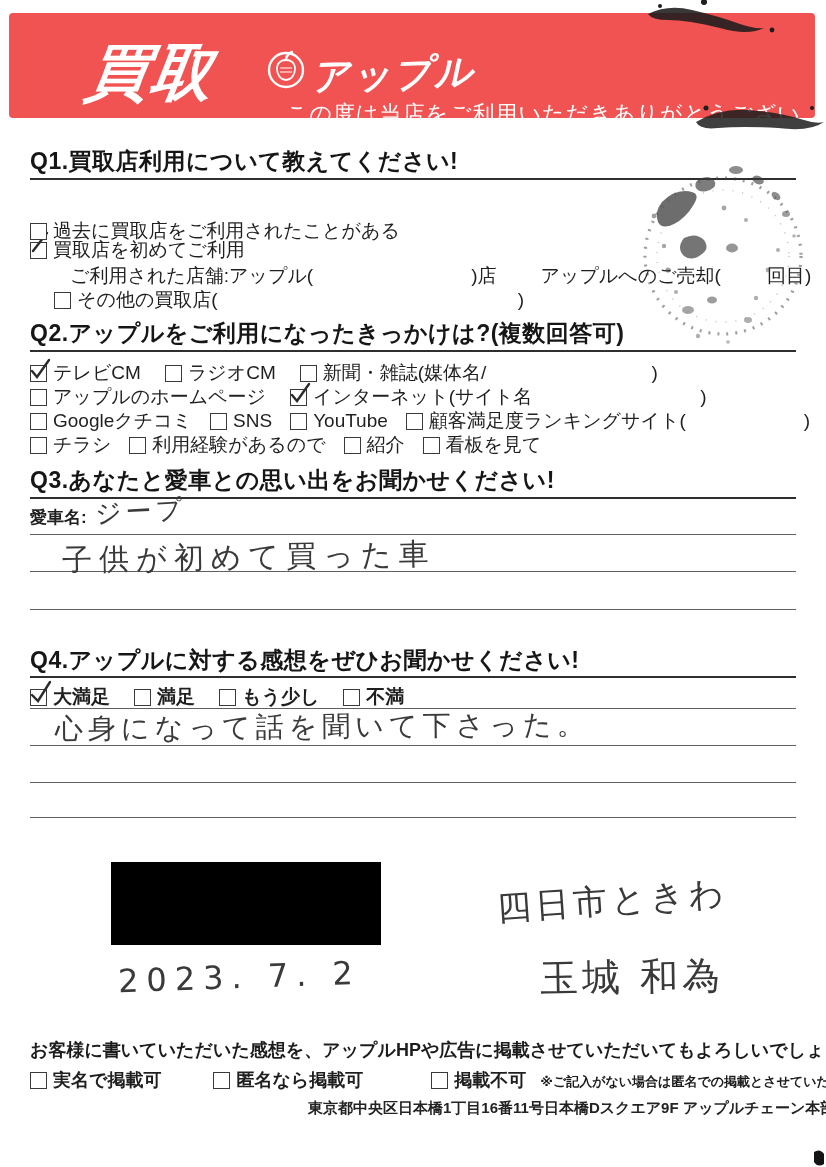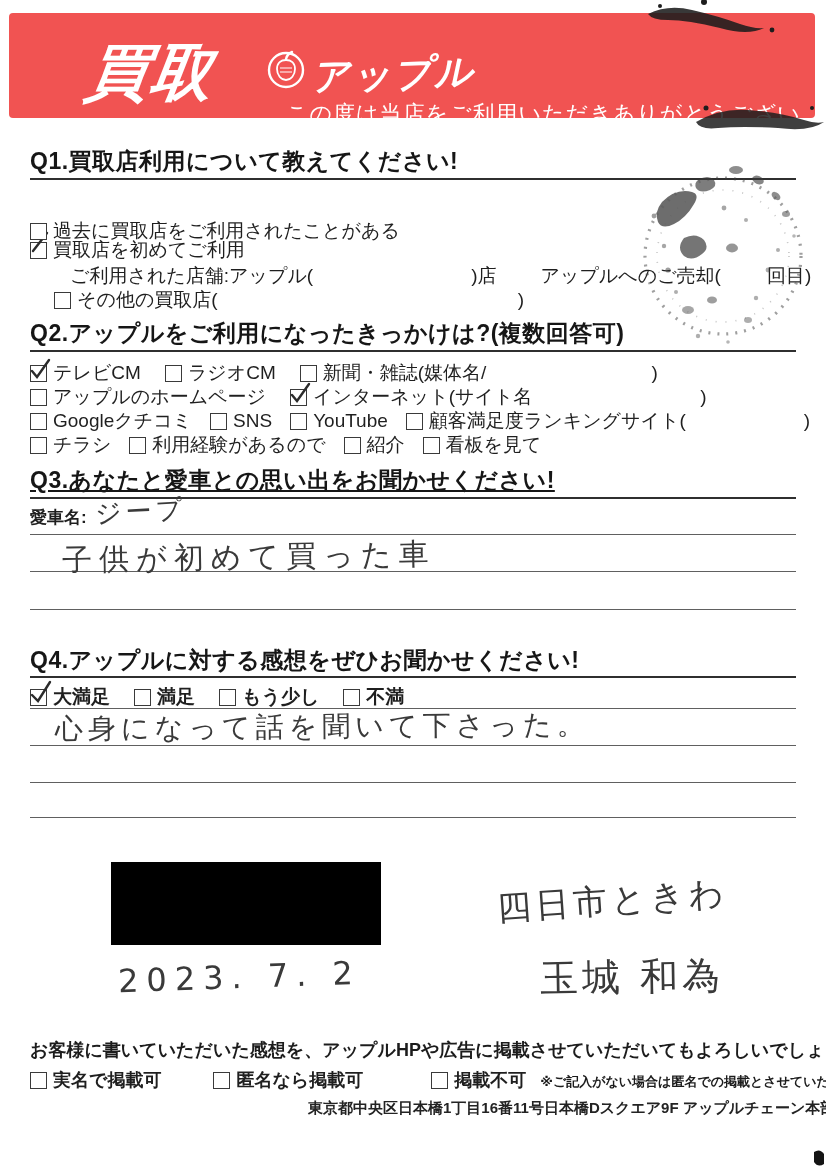--- a/index.html
+++ b/index.html
@@ -148,21 +148,21 @@
     <span class="cb"></span>
     <span>利用経験があるので</span>
     <span class="sp gap18"></span>
     <span class="cb"></span>
     <span>紹介</span>
     <span class="sp gap18"></span>
     <span class="cb"></span>
     <span>看板を見て</span>
   </div>
 
-  <div class="abs q-title" style="left:30px;top:465px;text-decoration:underline;">Q3.あなたと愛車との思い出をお聞かせください!</div>
+  <div class="abs q-title" style="left:30px;top:465px;">Q3.あなたと愛車との思い出をお聞かせください!</div>
   <div class="abs rule-heavy" style="left:30px;top:497px;width:766px;"></div>
   <div class="abs" style="left:30px;top:506px;font-size:17px;font-weight:600;">愛車名:</div>
   <div class="hw" style="left:95px;top:494px;font-size:26px;letter-spacing:4px;transform:rotate(-3deg);">ジープ</div>
   <div class="abs rule-light" style="left:30px;top:534px;width:766px;"></div>
   <div class="abs rule-light" style="left:30px;top:571px;width:766px;"></div>
   <div class="abs rule-light" style="left:30px;top:609px;width:766px;"></div>
   <div class="hw" style="left:62px;top:537px;font-size:30px;letter-spacing:7px;transform:rotate(-1deg);">子供が初めて買った車</div>
 
   <div class="abs q-title" style="left:30px;top:645px;">Q4.アップルに対する感想をぜひお聞かせください!</div>
   <div class="abs rule-heavy" style="left:30px;top:676px;width:766px;"></div>

